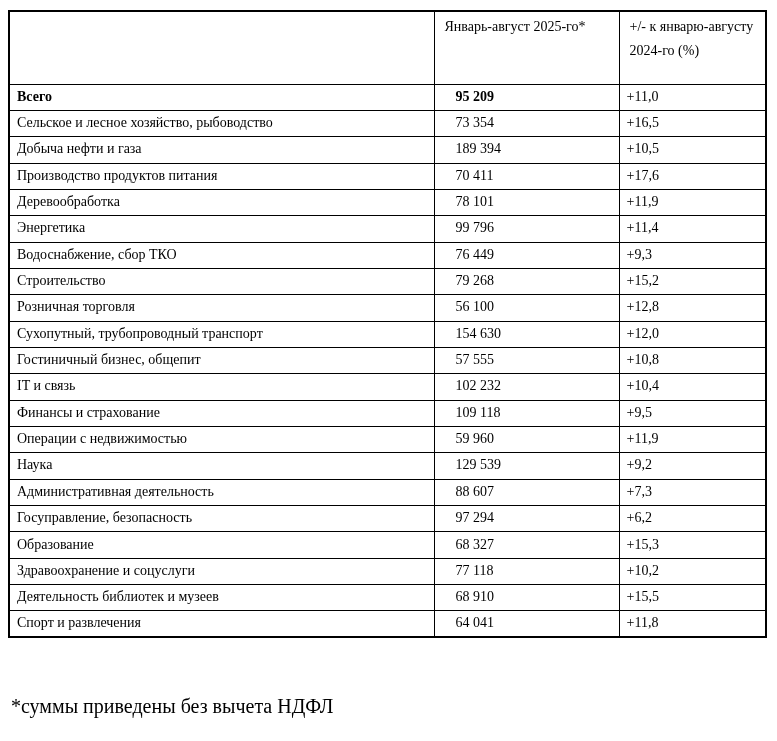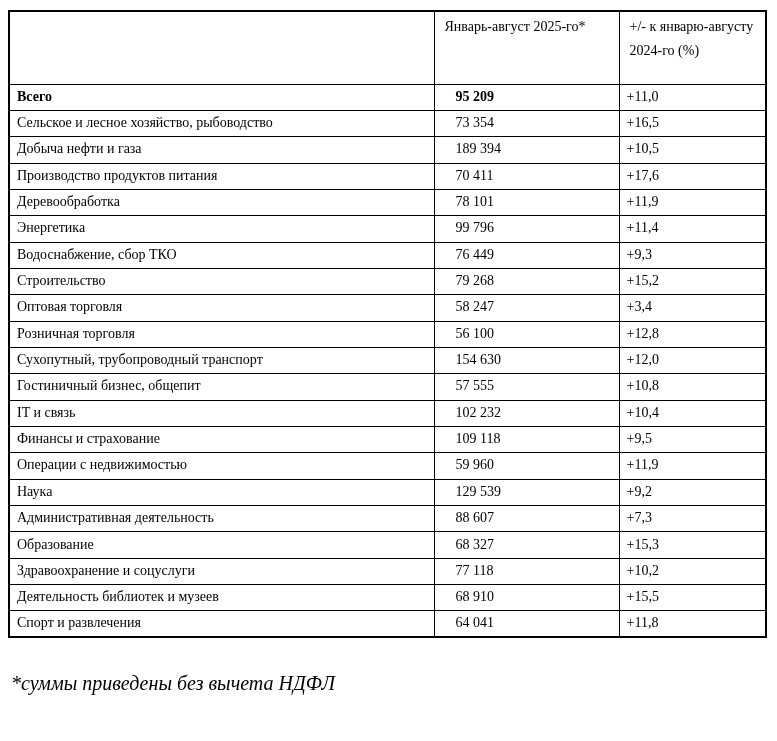--- a/index.html
+++ b/index.html
@@ -44,22 +44,21 @@
     white-space: nowrap;
     padding: 0 4px 1px 7px;
   }
   .salary-table tbody td.col-value { padding-left: 21px; }
   .salary-table tbody td.col-change { }
   .salary-table tbody tr.row-bold td.col-label,
   .salary-table tbody tr.row-bold td.col-value { font-weight: bold; }
 
   .footnote {
     position: absolute;
-    left: 11px; top: 671px;
-    font-style: italic;
+    left: 11px; top: 694px;
     font-size: 20px;
     line-height: 24px;
   }
 </style>
 </head>
 <body>
 
 <div class="page">
 
   <table class="salary-table">
@@ -118,25 +117,20 @@
       <td class="col-value">76 449</td>
       <td class="col-change">+9,3</td>
     </tr>
 
     <tr>
       <td class="col-label">Строительство</td>
       <td class="col-value">79 268</td>
       <td class="col-change">+15,2</td>
     </tr>
 
-    <tr>
-      <td class="col-label">Оптовая торговля</td>
-      <td class="col-value">58 247</td>
-      <td class="col-change">+3,4</td>
-    </tr>
 
     <tr>
       <td class="col-label">Розничная торговля</td>
       <td class="col-value">56 100</td>
       <td class="col-change">+12,8</td>
     </tr>
 
     <tr>
       <td class="col-label">Сухопутный, трубопроводный транспорт</td>
       <td class="col-value">154 630</td>
@@ -172,20 +166,25 @@
       <td class="col-value">129 539</td>
       <td class="col-change">+9,2</td>
     </tr>
 
     <tr>
       <td class="col-label">Административная деятельность</td>
       <td class="col-value">88 607</td>
       <td class="col-change">+7,3</td>
     </tr>
 
+    <tr>
+      <td class="col-label">Госуправление, безопасность</td>
+      <td class="col-value">97 294</td>
+      <td class="col-change">+6,2</td>
+    </tr>
 
     <tr>
       <td class="col-label">Образование</td>
       <td class="col-value">68 327</td>
       <td class="col-change">+15,3</td>
     </tr>
 
     <tr>
       <td class="col-label">Здравоохранение и соцуслуги</td>
       <td class="col-value">77 118</td>

